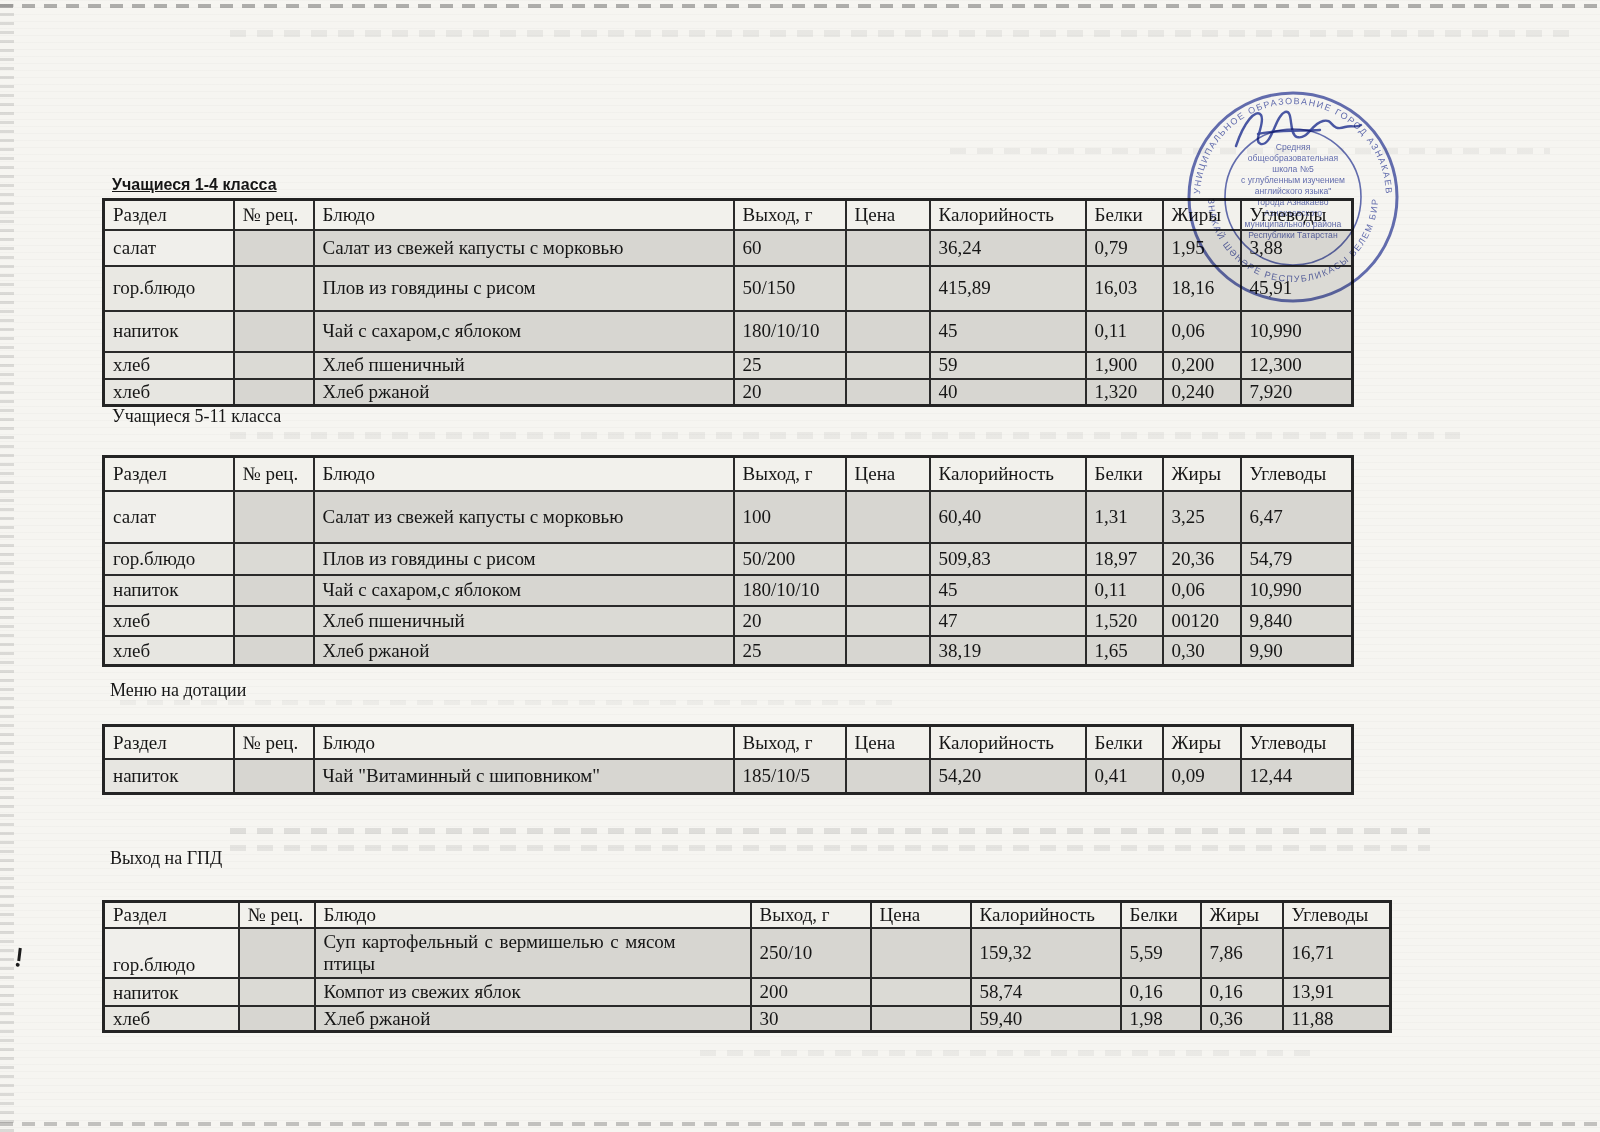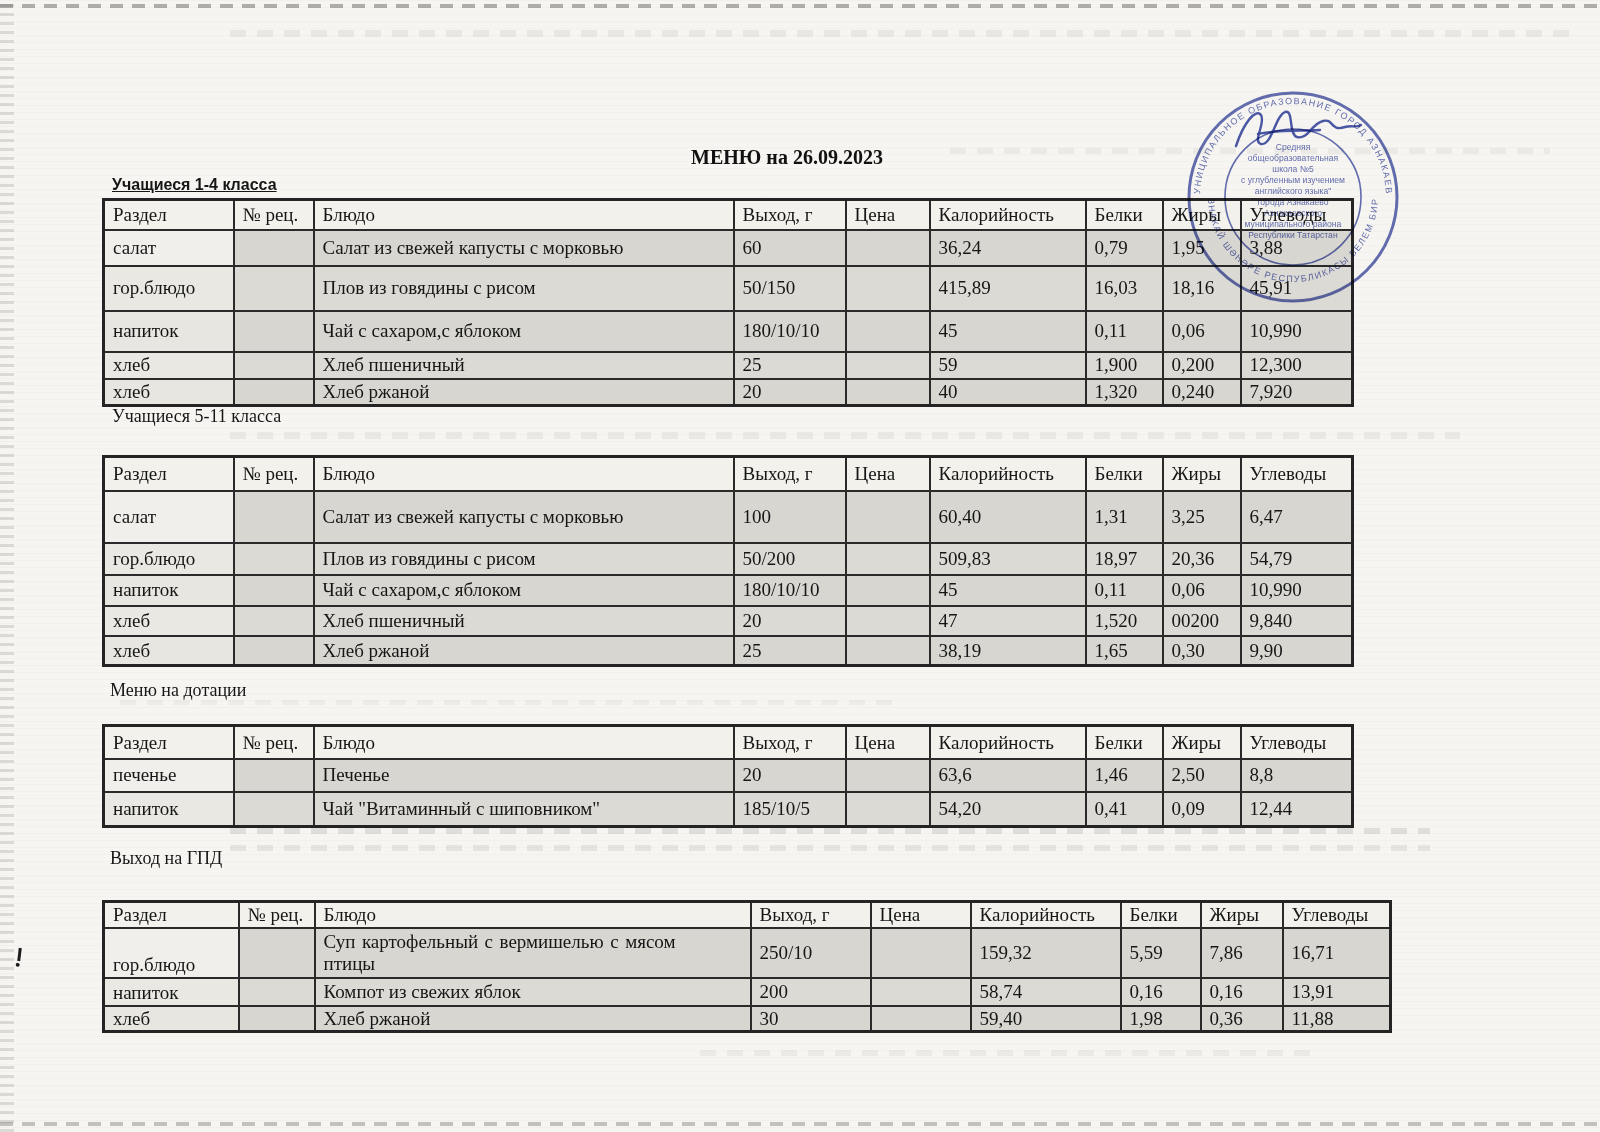--- a/index.html
+++ b/index.html
@@ -57,21 +57,20 @@
   <div class="noise" style="left:950px;top:148px;width:600px;height:6px;opacity:.15;"></div>
   <div class="noise" style="left:230px;top:432px;width:1230px;height:7px;opacity:.16;"></div>
   <div class="noise" style="left:120px;top:700px;width:780px;height:5px;opacity:.12;"></div>
   <div class="noise" style="left:230px;top:828px;width:1200px;height:6px;opacity:.3;"></div>
   <div class="noise" style="left:230px;top:845px;width:1200px;height:6px;opacity:.22;"></div>
   <div class="noise" style="left:700px;top:1050px;width:620px;height:6px;opacity:.15;"></div>
   <div class="noise dark" style="left:0;top:1122px;width:1600px;height:4px;opacity:.4;"></div>
   <div class="artifact" style="left:18px;top:948px;"></div>
 
 
-  <div class="doc-title">МЕНЮ на 26.09.2023</div>
 
   <div class="sec-label sans" style="left:112px;top:176px;text-decoration:underline;">Учащиеся 1-4 класса</div>
   <div class="sec-label serif" style="left:112px;top:406px;">Учащиеся 5-11 класса</div>
   <div class="sec-label serif" style="left:110px;top:680px;">Меню на дотации</div>
   <div class="sec-label serif" style="left:110px;top:848px;">Выход на ГПД</div>
 
   <table class="menu t1" style="left:102px;top:198px;width:1249px;">
       <colgroup>
         <col style="width: 130px;">
         <col style="width: 80px;">
@@ -215,21 +214,21 @@
           <td class="col-8">10,990</td>
         </tr>
         <tr style="height: 30px;">
           <td class="col-0">хлеб</td>
           <td class="col-1"></td>
           <td class="col-2">Хлеб пшеничный</td>
           <td class="col-3">20</td>
           <td class="col-4"></td>
           <td class="col-5">47</td>
           <td class="col-6">1,520</td>
-          <td class="col-7">00200</td>
+          <td class="col-7">00120</td>
           <td class="col-8">9,840</td>
         </tr>
         <tr style="height: 30px;">
           <td class="col-0">хлеб</td>
           <td class="col-1"></td>
           <td class="col-2">Хлеб ржаной</td>
           <td class="col-3">25</td>
           <td class="col-4"></td>
           <td class="col-5">38,19</td>
           <td class="col-6">1,65</td>
@@ -258,31 +257,20 @@
           <th class="col-2">Блюдо</th>
           <th class="col-3">Выход, г</th>
           <th class="col-4">Цена</th>
           <th class="col-5">Калорийность</th>
           <th class="col-6">Белки</th>
           <th class="col-7">Жиры</th>
           <th class="col-8">Углеводы</th>
         </tr>
       </thead>
       <tbody>
-        <tr style="height: 33px;">
-          <td class="col-0 cell-light">печенье</td>
-          <td class="col-1"></td>
-          <td class="col-2">Печенье</td>
-          <td class="col-3">20</td>
-          <td class="col-4"></td>
-          <td class="col-5">63,6</td>
-          <td class="col-6">1,46</td>
-          <td class="col-7">2,50</td>
-          <td class="col-8">8,8</td>
-        </tr>
         <tr style="height: 35px;">
           <td class="col-0">напиток</td>
           <td class="col-1"></td>
           <td class="col-2">Чай "Витаминный с шиповником"</td>
           <td class="col-3">185/10/5</td>
           <td class="col-4"></td>
           <td class="col-5">54,20</td>
           <td class="col-6">0,41</td>
           <td class="col-7">0,09</td>
           <td class="col-8">12,44</td>

